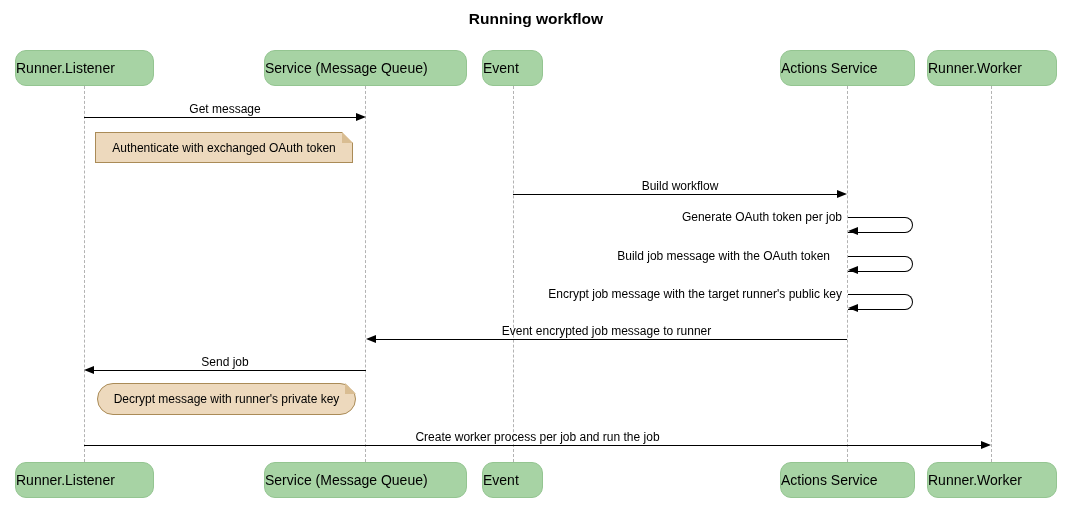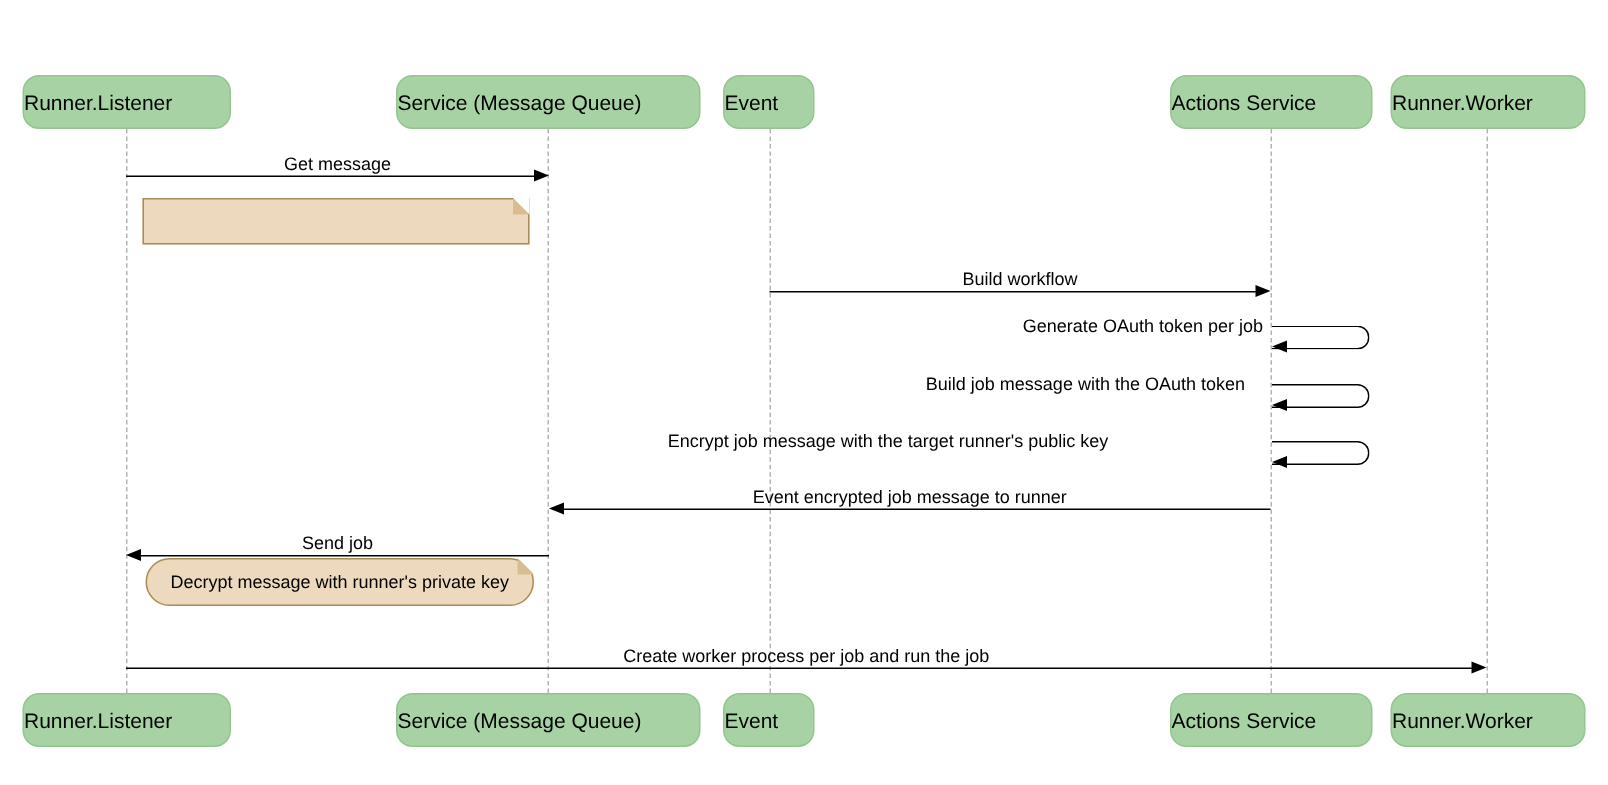--- a/index.html
+++ b/index.html
@@ -109,20 +109,21 @@
     width: 0; height: 0;
     border-bottom: 11px solid var(--note-fold);
     border-right: 11px solid transparent;
   }
 </style>
 </head>
 <body>
 
 <div class="canvas">
 
+  <div class="title">Running workflow</div>
 
   <div class="lifeline" style="left:84px;"></div>
   <div class="lifeline" style="left:365px;"></div>
   <div class="lifeline" style="left:512.5px;"></div>
   <div class="lifeline" style="left:846.5px;"></div>
   <div class="lifeline" style="left:991px;"></div>
 
   <div class="pbox" style="left:15px;  top:50px; width:139px;">
       <span>Runner.Listener</span>
     </div>
@@ -139,47 +140,48 @@
       <span>Runner.Worker</span>
     </div>
 
   <div class="mlabel" style="left:84px; top:102px; width:282px;">Get message</div>
   <div class="mline" style="left:84px; top:117px; width:273px;"></div>
   <div class="arrowhead to-right" style="left:356px; top:113px;"></div>
 
   <div class="note" style="left:95px; top:132px; width:258px; height:31px;">
     <span class="fold-cut"></span>
     <span class="fold-flap"></span>
+    <span>Authenticate with exchanged OAuth token</span>
   </div>
 
   <div class="mlabel" style="left:513px; top:179px; width:334px;">Build workflow</div>
   <div class="mline" style="left:513px; top:194px; width:325px;"></div>
   <div class="arrowhead to-right" style="left:837px; top:190px;"></div>
 
   <div class="mlabel right-align" style="left:342px; top:210px; width:500px;">Generate OAuth token per job</div>
   <div class="selfloop" style="left:848px; top:217px;"></div>
   <div class="arrowhead to-left" style="left:848px; top:227px;"></div>
 
   <div class="mlabel right-align" style="left:330px; top:249px; width:500px;">Build job message with the OAuth token</div>
   <div class="selfloop" style="left:848px; top:256px;"></div>
   <div class="arrowhead to-left" style="left:848px; top:266px;"></div>
 
-  <div class="mlabel right-align" style="left:342px; top:287px; width:500px;text-align:center;">Encrypt job message with the target runner's public key</div>
+  <div class="mlabel right-align" style="left:342px; top:287px; width:500px;">Encrypt job message with the target runner's public key</div>
   <div class="selfloop" style="left:848px; top:294px;"></div>
   <div class="arrowhead to-left" style="left:848px; top:304px;"></div>
 
   <div class="mlabel" style="left:366px; top:324px; width:481px;">Event encrypted job message to runner</div>
   <div class="mline" style="left:375px; top:339px; width:472px;"></div>
   <div class="arrowhead to-left" style="left:366px; top:335px;"></div>
 
   <div class="mlabel" style="left:84px; top:355px; width:282px;">Send job</div>
   <div class="mline" style="left:93px; top:370px; width:273px;"></div>
   <div class="arrowhead to-left" style="left:84px; top:366px;"></div>
 
-  <div class="note" style="left:97px; top:372px; width:259px; height:32px;border-radius:16px;">
+  <div class="note" style="left:97px; top:383px; width:259px; height:32px;border-radius:16px;">
     <span class="fold-cut"></span>
     <span class="fold-flap"></span>
     <span>Decrypt message with runner's private key</span>
   </div>
 
   <div class="mlabel" style="left:84px; top:430px; width:907px;">Create worker process per job and run the job</div>
   <div class="mline" style="left:84px; top:445px; width:898px;"></div>
   <div class="arrowhead to-right" style="left:981px; top:441px;"></div>
 
   <div class="pbox" style="left:15px;  top:462px; width:139px;">

